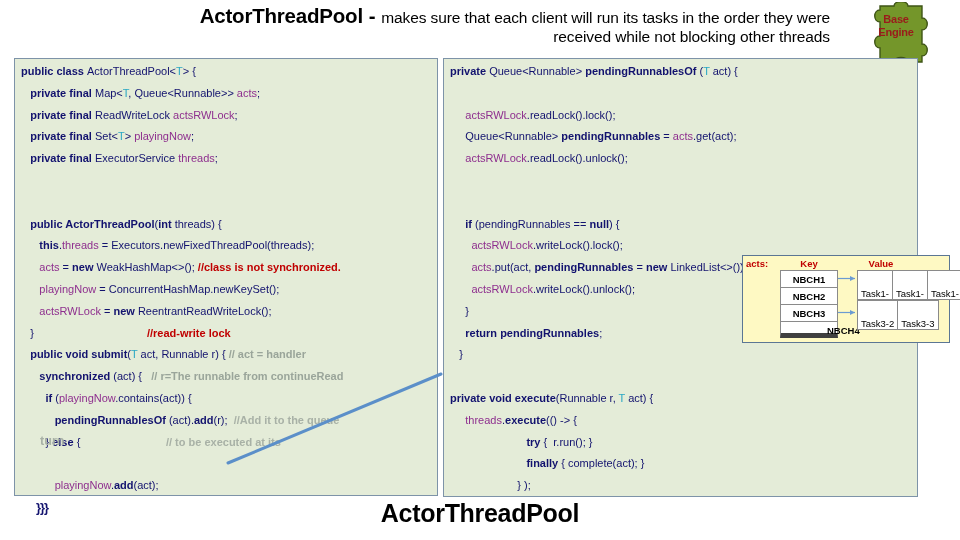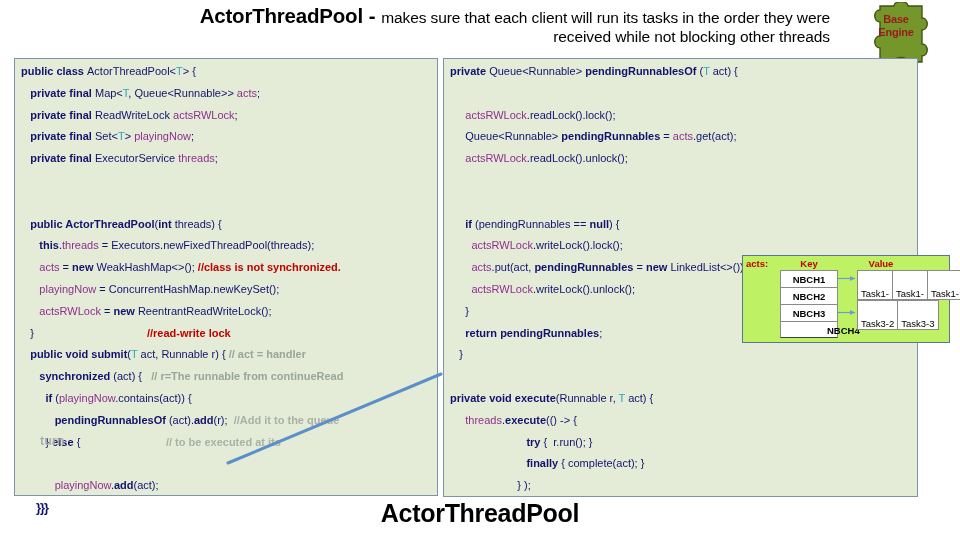--- a/index.html
+++ b/index.html
@@ -77,39 +77,39 @@
     position:absolute;left:40px;top:434px;
     font-size:12.6px;color:#a8b1a6;font-weight:bold;
   }
 
   
   .connector{position:absolute;left:0;top:0;width:960px;height:540px;pointer-events:none;}
 
   
   .acts-diagram{
     position:absolute;left:742px;top:255px;width:208px;height:88px;
-    background:#bef264;border:1px solid #5b7694;box-sizing:border-box;
+    background:#fef9c3;border:1px solid #5b7694;box-sizing:border-box;
   }
   .acts-label{
     position:absolute;left:3px;top:2px;font-size:9.5px;font-weight:bold;color:#c00000;
   }
   .acts-key-hd{
     position:absolute;left:38px;top:2px;font-size:9.5px;font-weight:bold;color:#c00000;
     width:56px;text-align:center;
   }
   .acts-val-hd{
     position:absolute;left:110px;top:2px;font-size:9.5px;font-weight:bold;color:#c00000;
     width:56px;text-align:center;
   }
   .keycol{position:absolute;left:37px;top:14px;width:58px;font-weight:bold;}
   .keycell{
     height:17px;line-height:17px;border:1px solid #8a8a8a;border-bottom:none;
     font-size:9.5px;color:#000;text-align:center;background:#fff;box-sizing:border-box;
   }
-  .keycol .keycell:last-child{border-bottom:1px solid #404040;padding-left:46px;}
+  .keycol .keycell:last-child{border-bottom:5px solid #404040;padding-left:46px;}
   .valrow{position:absolute;display:flex;}
   .valcell{
     height:17px;line-height:17px;border:1px solid #8a8a8a;border-left:none;
     font-size:9.5px;color:#000;background:#fff;
     box-sizing:border-box;padding:14px 3px;
   }
   .valrow .valcell:first-child{border-left:1px solid #8a8a8a;}
 
   
   .bottom-title{

